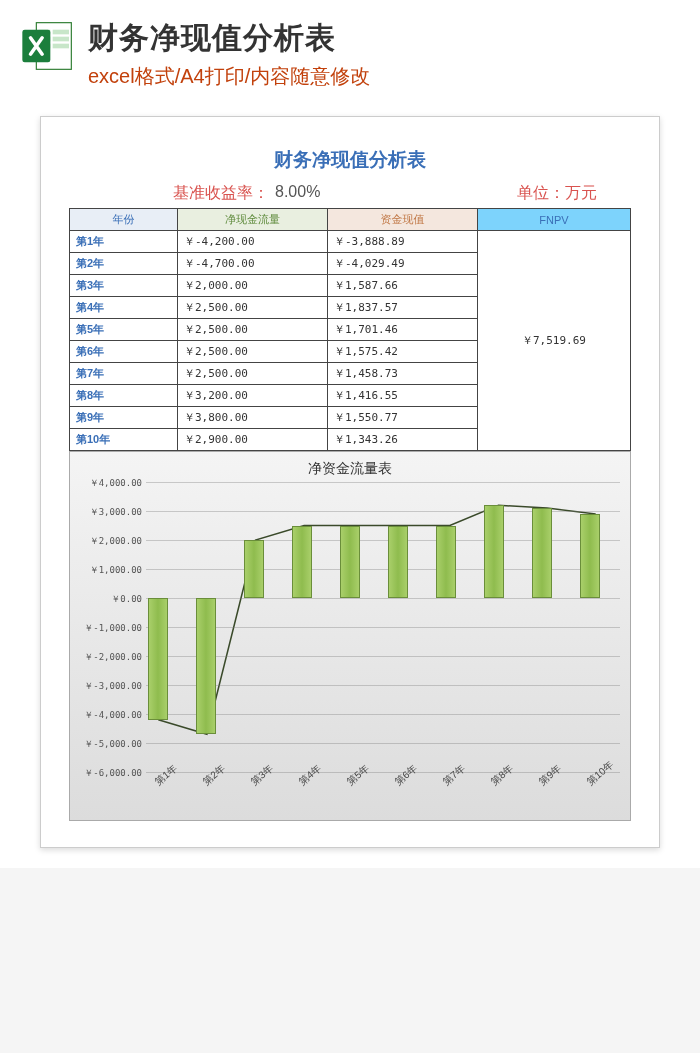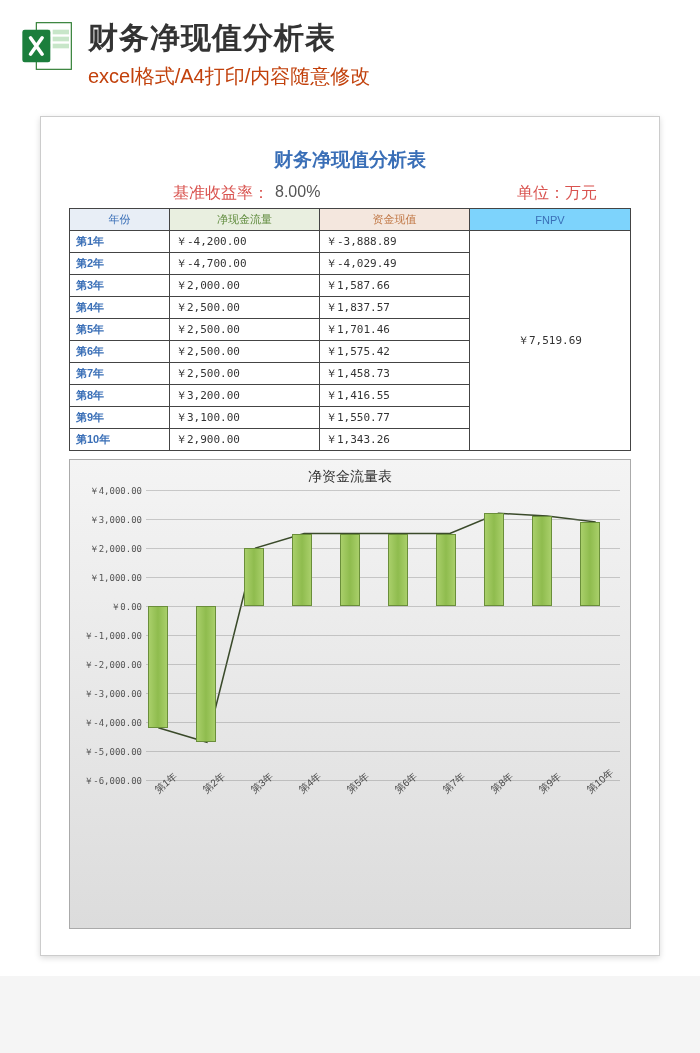--- a/index.html
+++ b/index.html
@@ -67,33 +67,32 @@
   }
   table.data th, table.data td {
     border: 1px solid #444;
     padding: 3px 6px;
     height: 21px;
   }
   table.data th {
     font-weight: 400;
     text-align: center;
   }
-  .th-year { background: #e8eef6; color: #3a6fb7; width: 100px;}
+  .th-year { background: #e8eef6; color: #3a6fb7; width: 108px;}
   .th-cash { background: #e9efe0; color: #5f8b3c; width: 150px;}
   .th-pv   { background: #f4e7de; color: #c07745; width: 150px;}
   .th-fnpv { background: #7dd3fc; color: #3a6fb7; }
   td.year  { color: #3a6fb7; font-weight:700; padding-left:8px;}
   td.val   { color: #333; font-family: "SimSun", monospace;}
   td.fnpv  { text-align: center; color:#333; font-family:"SimSun",monospace;}
   .chart-box {
-    margin-top: 8px;
     border: 1px solid #aaa;
     background: linear-gradient(#f4f4f4, #dcdcdc);
     padding: 8px 4px 4px 4px;
-    height: 470px;
+    height: 370px;
     position: relative;
   }
   .chart-title {
     text-align: center;
     font-size: 14px;
     color: #333;
     font-family: "SimSun", serif;
     margin-bottom: 4px;
   }
   .plot {
@@ -220,21 +219,21 @@
             <td class="val">￥2,500.00</td>
             <td class="val">￥1,458.73</td>
           </tr>
           <tr>
             <td class="year">第8年</td>
             <td class="val">￥3,200.00</td>
             <td class="val">￥1,416.55</td>
           </tr>
           <tr>
             <td class="year">第9年</td>
-            <td class="val">￥3,100.00</td>
+            <td class="val">￥3,800.00</td>
             <td class="val">￥1,550.77</td>
           </tr>
           <tr>
             <td class="year">第10年</td>
             <td class="val">￥2,900.00</td>
             <td class="val">￥1,343.26</td>
           </tr>
         </tbody>
     </table>
 

